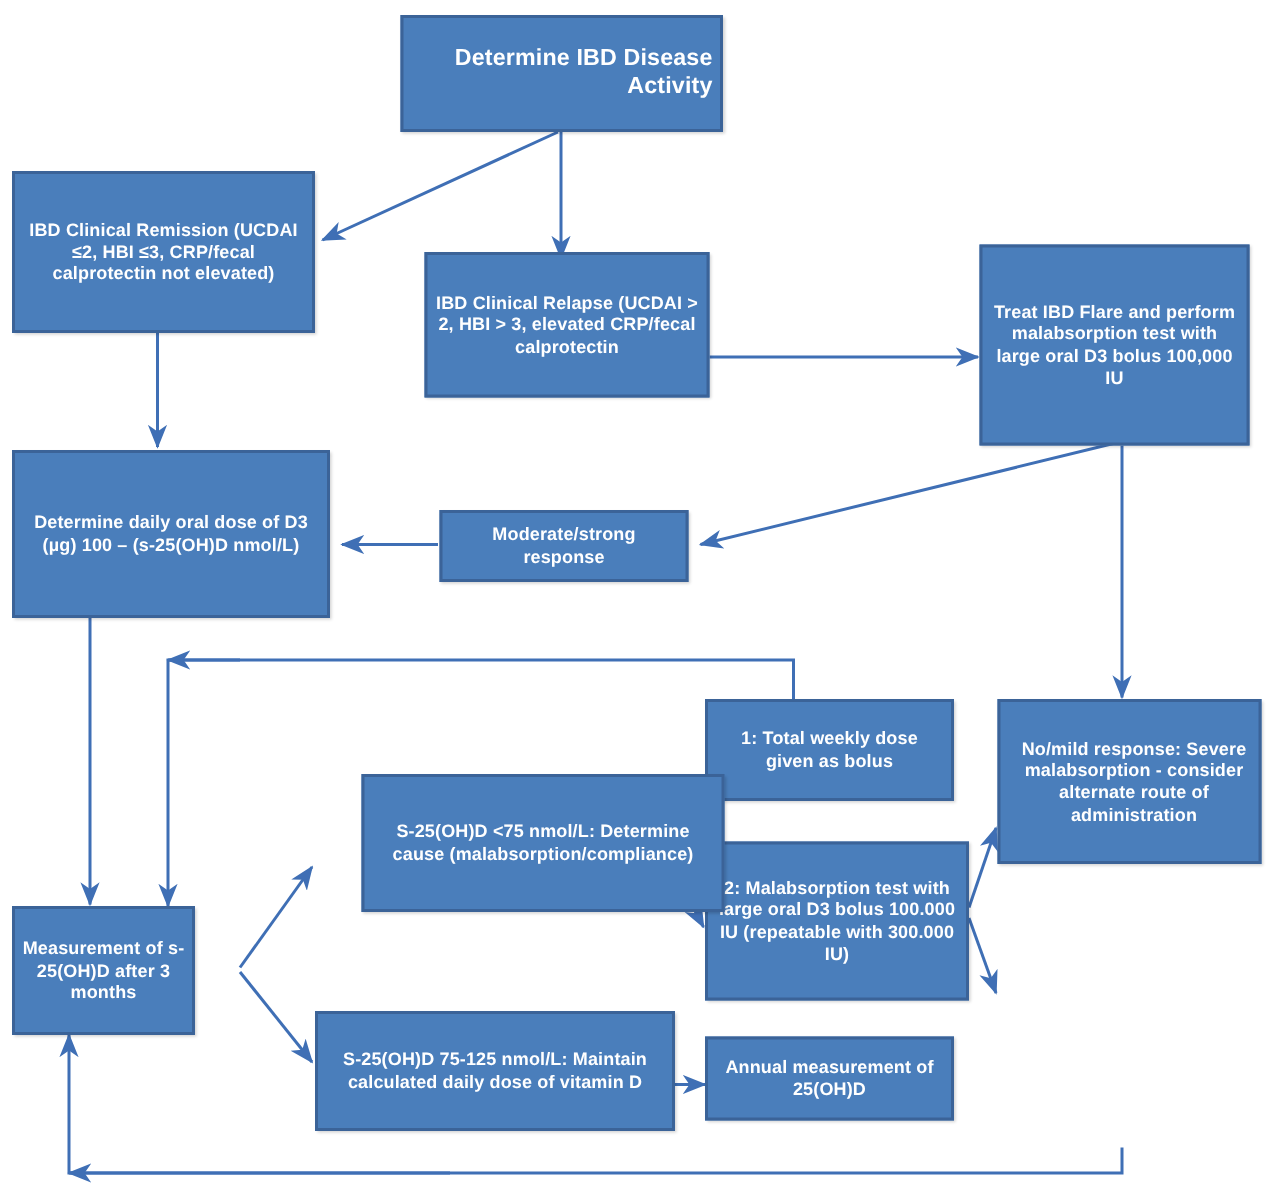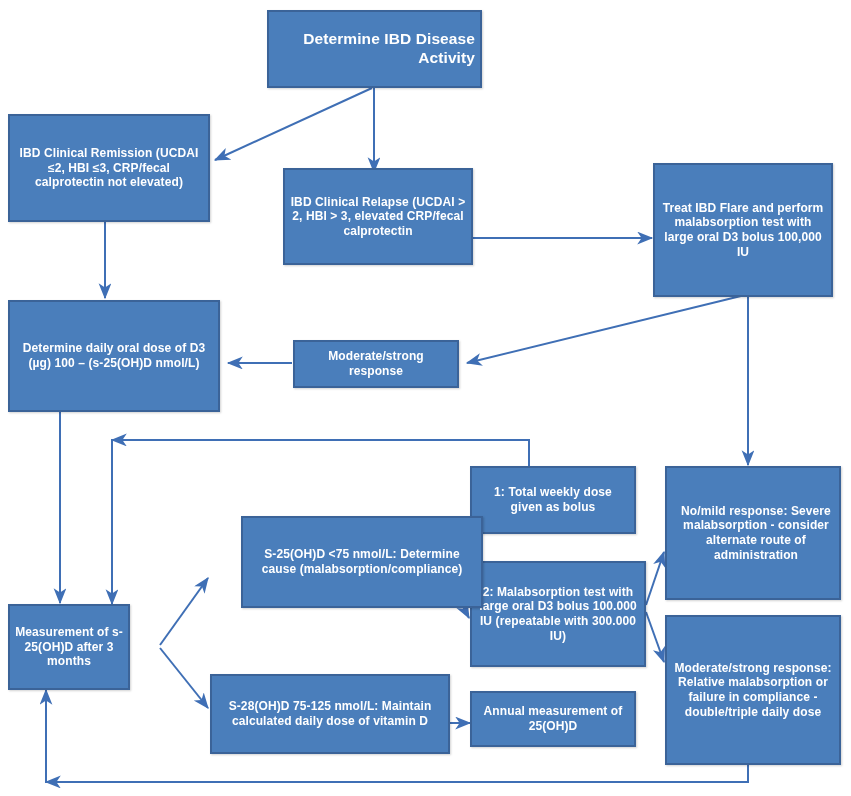--- a/index.html
+++ b/index.html
@@ -125,34 +125,31 @@
   </div>
 
   <div class="node f14" style="left:470px; top:466px; width:166px; height:68px;">
     <span>1: Total weekly dose given as bolus</span>
   </div>
 
   <div class="node f14" style="left:470px; top:561px; width:176px; height:106px;">
     <span>2: Malabsorption test with large oral D3 bolus 100.000 IU (repeatable with 300.000 IU)</span>
   </div>
 
-  <div class="node f14" style="left:665px; top:466px; width:176px; height:134px;padding-left:11px;">
+  <div class="node f14" style="left:665px; top:466px; width:176px; height:110px;padding-left:11px;">
     <span>No/mild response: Severe malabsorption - consider alternate route of administration</span>
   </div>
 
-  <div class="node f14" style="left:665px; top:615px; width:176px; height:150px;">
-    <span>Moderate/strong response: Relative malabsorption or failure in compliance - double/triple daily dose</span>
-  </div>
 
   <div class="node f14" style="left:210px; top:516px; width:242px; height:92px;margin-left:31px;">
     <span>S-25(OH)D &lt;75 nmol/L: Determine cause (malabsorption/compliance)</span>
   </div>
 
   <div class="node f14" style="left:210px; top:674px; width:240px; height:80px;">
-    <span>S-28(OH)D 75-125  nmol/L: Maintain calculated daily dose of vitamin D</span>
+    <span>S-25(OH)D 75-125  nmol/L: Maintain calculated daily dose of vitamin D</span>
   </div>
 
   <div class="node f14" style="left:8px; top:604px; width:122px; height:86px;">
     <span>Measurement of s-25(OH)D after 3 months</span>
   </div>
 
   <div class="node f14" style="left:470px; top:691px; width:166px; height:56px;">
     <span>Annual measurement of 25(OH)D</span>
   </div>
 

